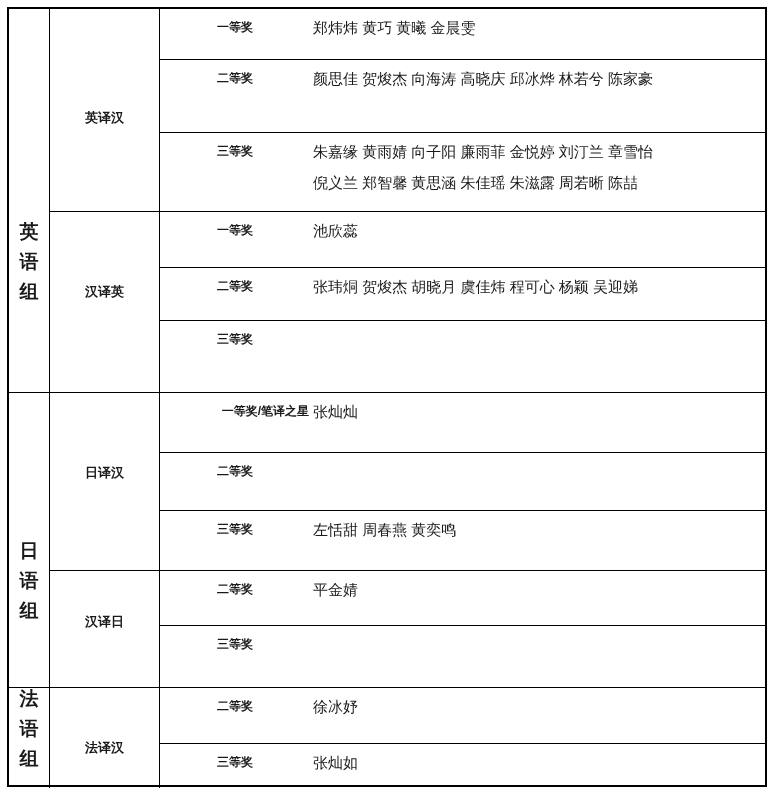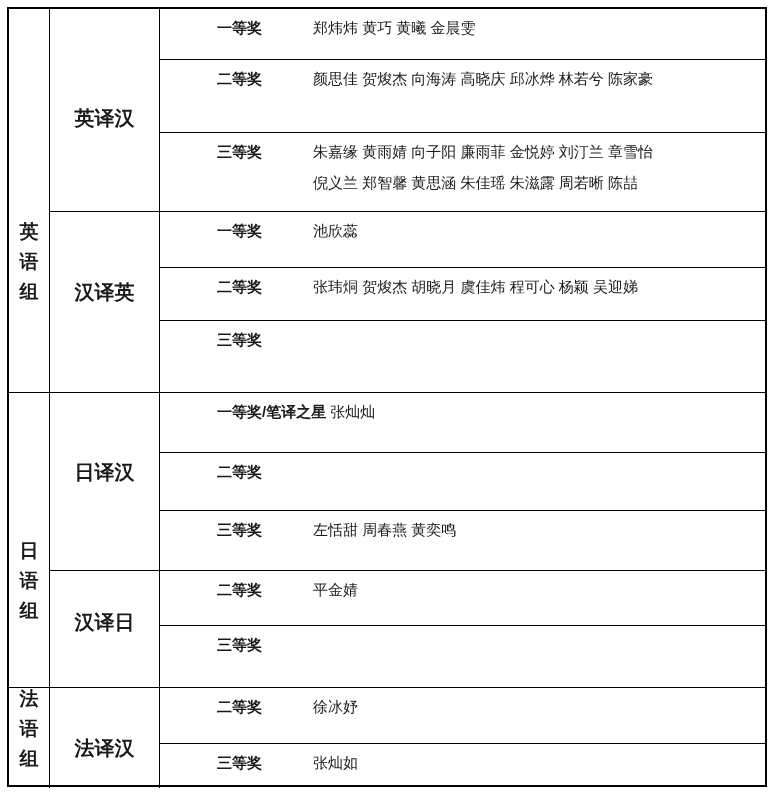--- a/index.html
+++ b/index.html
@@ -29,31 +29,31 @@
   }
   .group-label span { display:block; }
   .group-body { flex:1; display:flex; flex-direction:column; }
   .subgroup-row { display:flex; border-top:1px solid #000; }
   .subgroup-row:first-child { border-top:none; }
   .subgroup-label-cell {
     width:110px; flex:0 0 110px;
     border-right:1px solid #000;
     display:flex; align-items:center; justify-content:center;
   }
-  .subgroup-label { font-weight:bold; font-size:20px; white-space:nowrap; }
+  .subgroup-label { font-weight:bold; font-size:13px; white-space:nowrap; }
   .awards-col { flex:1; display:flex; flex-direction:column; }
   .award-row {
     display:flex; align-items:flex-start;
     border-top:1px solid #000;
     padding-top:3px;
     overflow:hidden;
   }
   .award-row:first-child { border-top:none; }
   .award-level {
-    font-weight:bold; font-size:15px; line-height:31px;
+    font-weight:bold; font-size:12px; line-height:31px;
     margin-left:57px; min-width:92px; white-space:nowrap;
     flex:0 0 auto;
   }
   .award-names { font-size:15px; line-height:31px; margin-left:4px; }
   .names-line { white-space:nowrap; }
 </style>
 </head>
 <body>
 
 <div class="page">
@@ -124,21 +124,21 @@
             <span>语</span>
             <span>组</span>
           </div>
         </div>
         <div class="group-body">
           <div class="subgroup-row">
             <div class="subgroup-label-cell">
               <div class="subgroup-label" style="transform: translateY(-9px);">日译汉</div>
             </div>
             <div class="awards-col">
-              <div class="award-row" style="height: 59px;">
+              <div class="award-row" style="height: 59px; text-align: right;">
                 <div class="award-level">一等奖/笔译之星</div>
                 <div class="award-names">
                   <div class="names-line">张灿灿</div>
                 </div>
               </div>
               <div class="award-row" style="height: 58px;">
                 <div class="award-level">二等奖</div>
               </div>
               <div class="award-row" style="height: 60px;">
                 <div class="award-level">三等奖</div>

